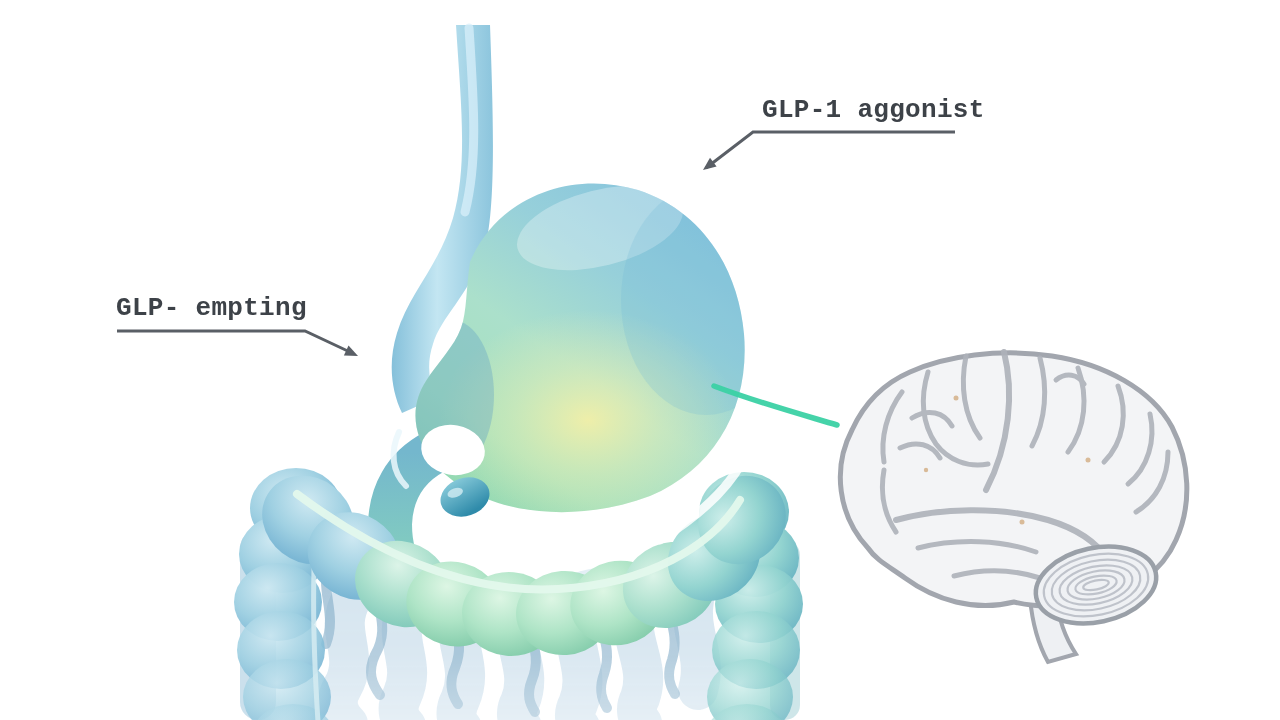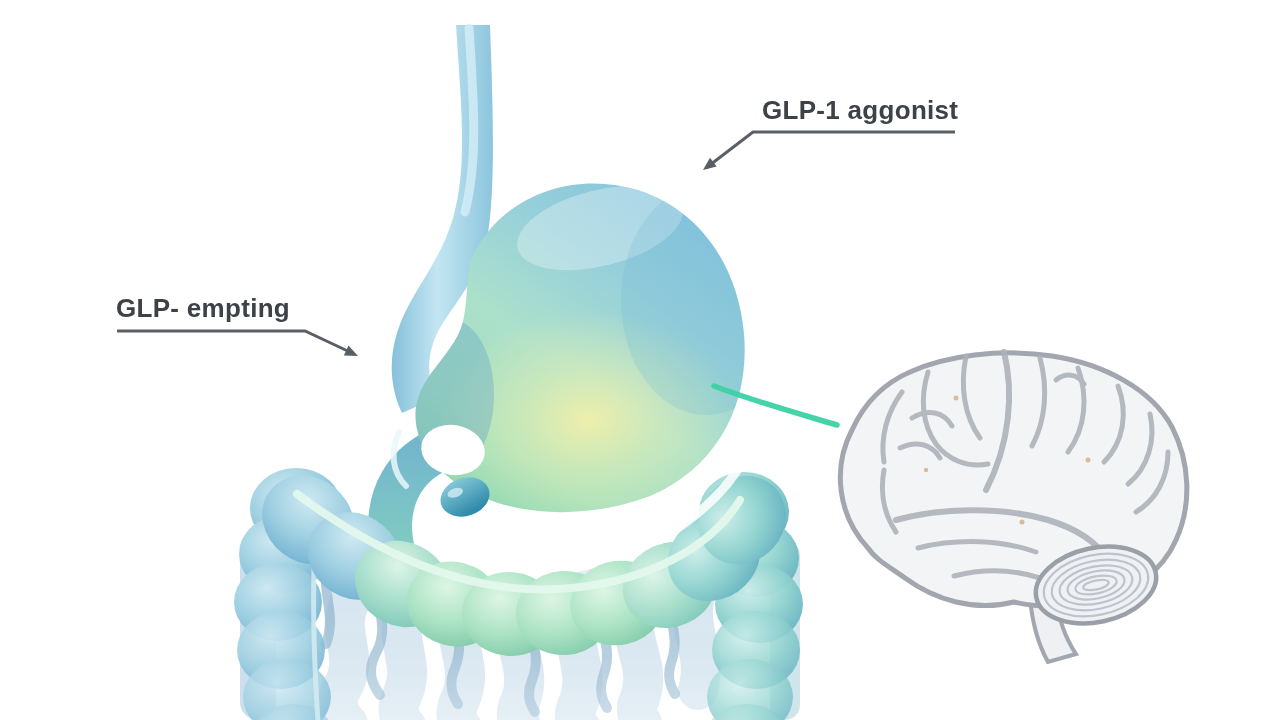--- a/index.html
+++ b/index.html
@@ -1,18 +1,18 @@
 <!DOCTYPE html>
 <html><head>
 <meta charset="utf-8">
 <style>
   html,body{margin:0;padding:0;background:#ffffff;}
   .canvas{
     position:relative;width:1280px;height:720px;overflow:hidden;
-    background:#ffffff;font-family:Liberation Sans, sans-serif;
+    background:#ffffff;font-family:Liberation Mono, monospace;
   }
   .canvas > svg{position:absolute;left:0;top:0;display:block;}
   .label{
     position:absolute;font-weight:700;font-size:26px;line-height:32px;
     color:#3d4248;letter-spacing:.3px;white-space:nowrap;
   }
   #label-agonist{left:762px;top:94px;}
   #label-emptying{left:116px;top:292px;}
 </style>
 </head>

